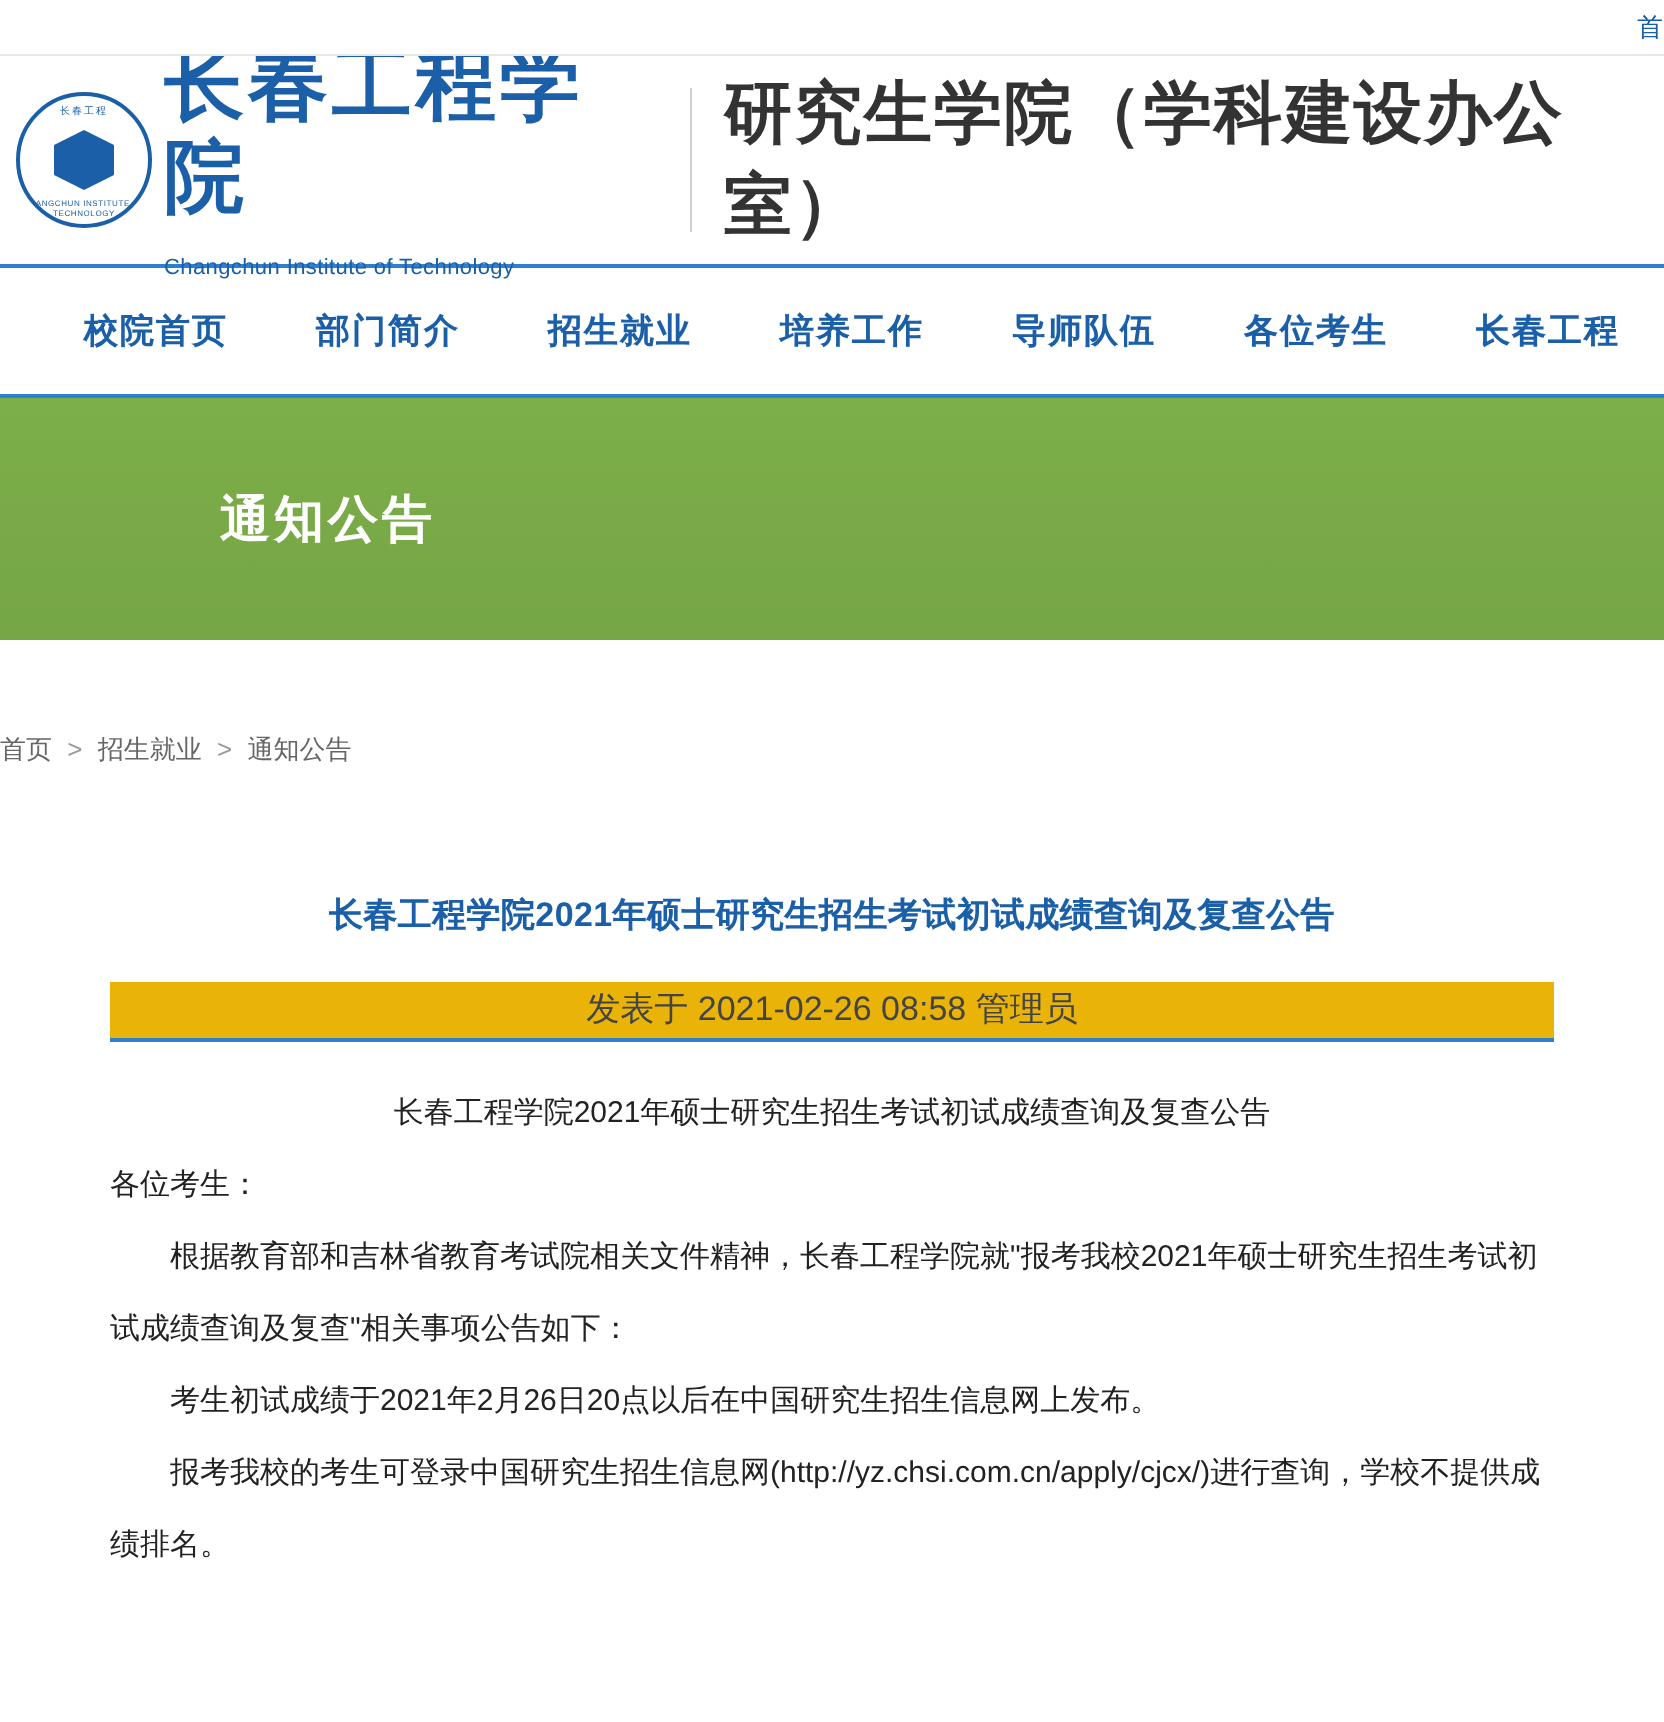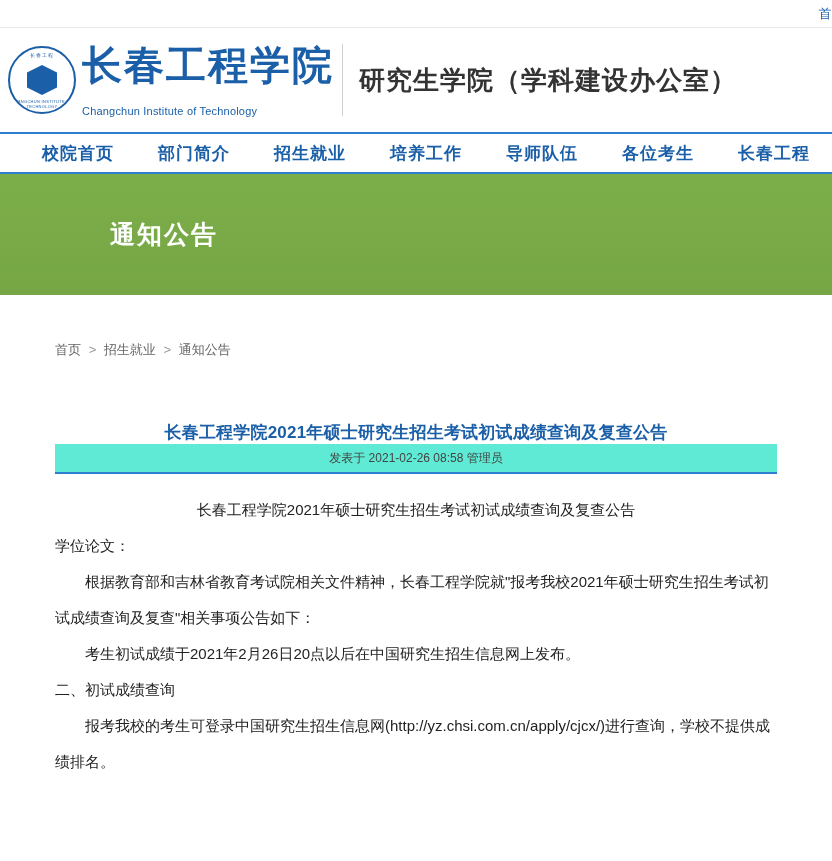--- a/index.html
+++ b/index.html
@@ -83,52 +83,52 @@
     text-align: center;
     font-size: 4px;
     color: #1a5fa8;
     letter-spacing: 0.3px;
   }
   .wordmark {
     display: flex;
     flex-direction: column;
     justify-content: center;
     border-right: 1px solid #cfcfcf;
-    padding-right: 8px;
+    padding-right: 26px;
     margin-right: 16px;
     height: 72px;
     gap: 12px;
   }
   .wordmark .cn {
     font-family: "Liberation Serif", serif;
     font-size: 40px;
     font-weight: bold;
     color: #1a5fa8;
     line-height: 1.15;
     letter-spacing: 2px;
   }
   .wordmark .en {
     font-size: 11px;
     color: #1a5fa8;
     letter-spacing: 0.2px;
     margin-top: 4px;
   }
   .dept-title {
-    font-size: 26px;
+    font-size: 34px;
     color: #333333;
     font-weight: bold;
     letter-spacing: 1px;
     font-family: "Liberation Sans", sans-serif;
   }
 
   
   .nav {
     border-top: 2px solid #2f7fd1;
     border-bottom: 2px solid #2f7fd1;
-    height: 42px;
+    height: 67px;
     display: flex;
     align-items: center;
     background: #fff;
     padding-left: 20px;
     box-sizing: border-box;
     overflow: hidden;
     white-space: nowrap;
   }
   .nav-item {
     font-size: 17px;
@@ -149,47 +149,47 @@
   }
   .banner-title {
     margin-left: 110px;
     color: #ffffff;
     font-size: 25px;
     font-weight: bold;
     letter-spacing: 2px;
   }
   .breadcrumb {
     margin-top: 46px;
-    margin-left: 55px;
     font-size: 13px;
     color: #666666;
   }
   .breadcrumb .sep {
     margin: 0 4px;
     color: #999;
   }
 
   .article {
     margin: 0 55px;
   }
   .article-title {
     text-align: center;
     font-size: 17px;
     font-weight: bold;
     color: #1a5fa8;
     margin-top: 62px;
     letter-spacing: 0.2px;
   }
   .meta-bar {
-    background: #5eead4;
+    margin-top: 22px;
+    background: #eab308;
     border-bottom: 2px solid #2f7fd1;
     height: 28px;
     line-height: 28px;
     text-align: center;
-    font-size: 12px;
+    font-size: 17px;
     color: #444;
   }
 
   .body-text {
     margin-top: 18px;
     font-size: 15px;
     line-height: 36px;
     color: #222;
   }
   .body-text p {
@@ -245,19 +245,18 @@
   <span>招生就业</span>
   <span class="sep">&gt;</span>
   <span>通知公告</span>
 </div>
 
 <div class="article">
   <div class="article-title">长春工程学院2021年硕士研究生招生考试初试成绩查询及复查公告</div>
   <div class="meta-bar">发表于 2021-02-26 08:58 管理员</div>
   <div class="body-text">
     <p class="p-center">长春工程学院2021年硕士研究生招生考试初试成绩查询及复查公告</p>
-    <p>学位论文：</p>
+    <p>各位考生：</p>
     <p class="p-indent">根据教育部和吉林省教育考试院相关文件精神，长春工程学院就"报考我校2021年硕士研究生招生考试初试成绩查询及复查"相关事项公告如下：</p>
     <p class="p-indent">考生初试成绩于2021年2月26日20点以后在中国研究生招生信息网上发布。</p>
-    <p>二、初试成绩查询</p>
     <p class="p-indent">报考我校的考生可登录中国研究生招生信息网(http://yz.chsi.com.cn/apply/cjcx/)进行查询，学校不提供成绩排名。</p>
   </div>
 </div>
 
 </body></html>

